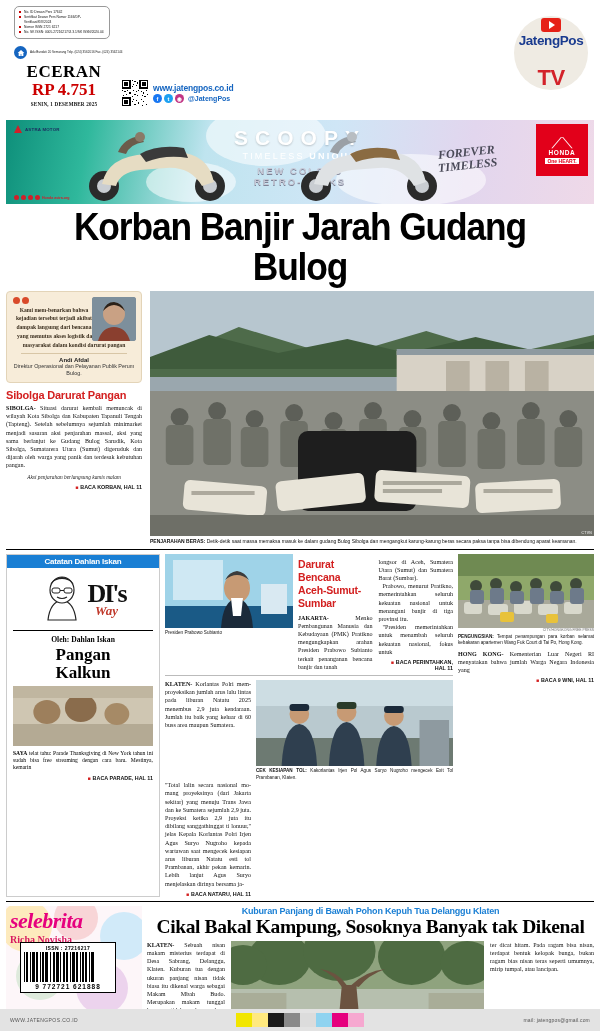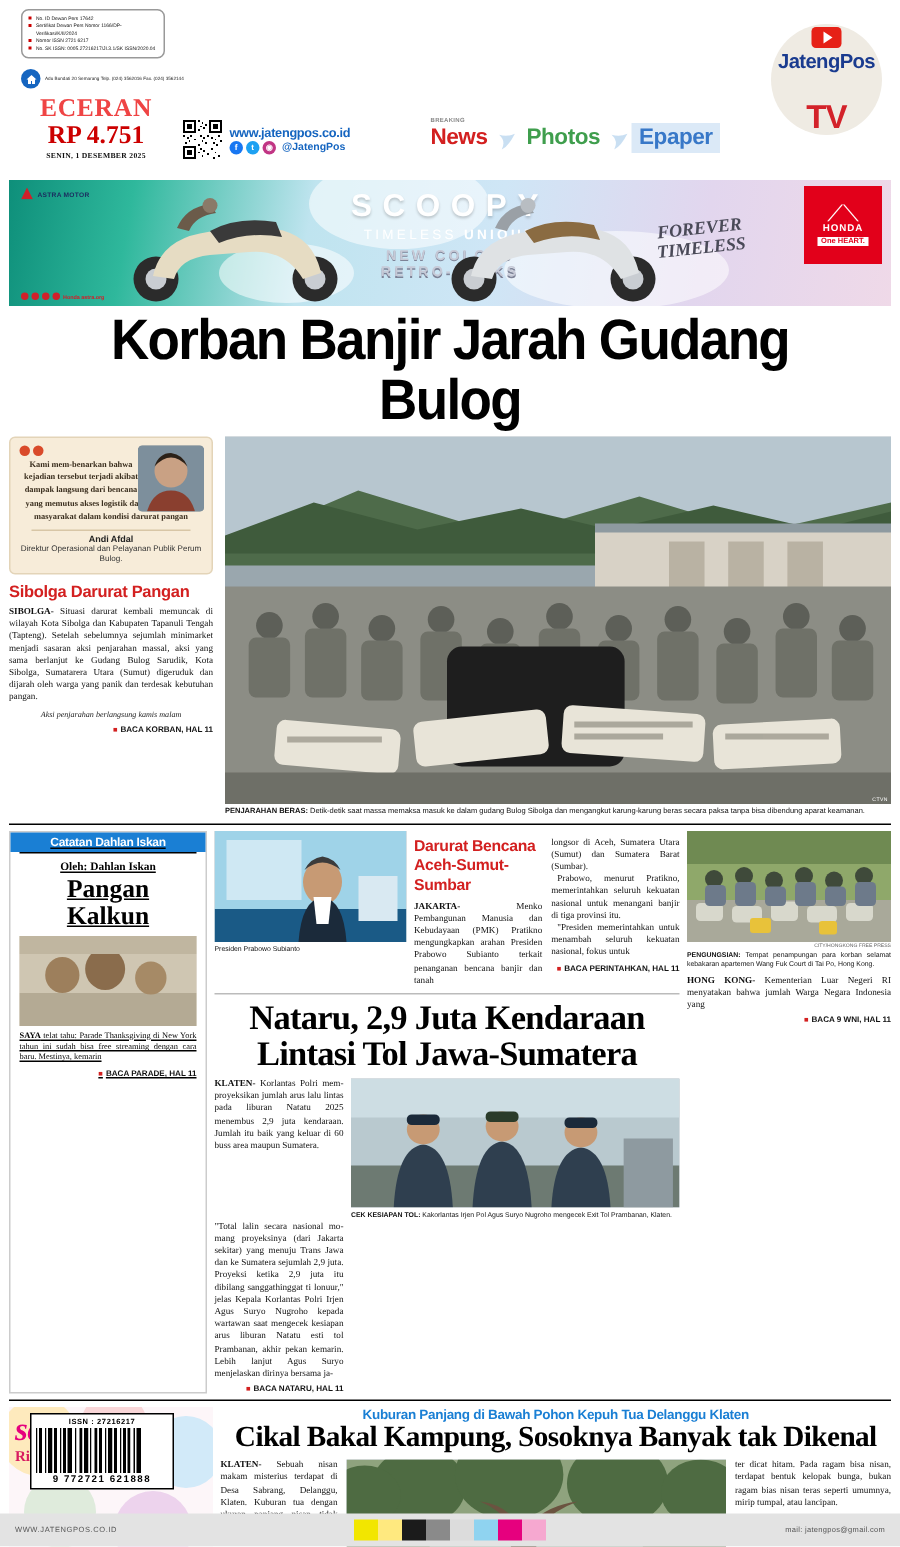--- a/index.html
+++ b/index.html
@@ -26,21 +26,21 @@
   .addr-row { position: absolute; left: 14px; top: 46px; display: flex; align-items: center; gap: 3px; }
   .addr-ico {
     width: 13px; height: 13px; border-radius: 50%;
     background: #1565c0; display: flex; align-items: center; justify-content: center;
   }
   .addr-ico svg { width: 8px; height: 8px; }
   .addr-text { font-size: 3.1px; line-height: 1.45; color: #222; }
   .eceran {
     position: absolute; left: 14px; top: 62px; width: 100px; text-align: center;
   }
-  .eceran .lbl { font-family: "Liberation Serif", serif; font-weight: bold; font-size: 17px; letter-spacing: .5px; color: #ef4444; }
+  .eceran .lbl { font-family: "Liberation Serif", serif; font-weight: bold; font-size: 17px; letter-spacing: .5px; color: #000000; }
   .eceran .price { font-family: "Liberation Serif", serif; font-weight: bold; font-size: 17px; color: #c00; margin-top: -2px; }
   .eceran .date { font-family: "Liberation Serif", serif; font-weight: bold; font-size: 5.1px; letter-spacing: .2px; color: #111; margin-top: 1px; }
 
   .brand-title {
     position: absolute; left: 120px; top: 8px; width: 330px;
     font-family: "Liberation Serif", serif; font-weight: bold;
     font-size: 56px; line-height: 62px; letter-spacing: -1px; color: #000;
     text-align: center;
   }
   .web-row { position: absolute; left: 122px; top: 80px; display: flex; align-items: center; gap: 5px; }
@@ -178,21 +178,21 @@
     font-size: 5px; line-height: 6.6px; color: #111; margin-top: 2px; text-align: justify;
   }
   .cap b { font-weight: bold; }
   .cap-credit { font-size: 3.4px; color: #666; text-align: right; }
 
   .rule { height: 1px; background: #000; margin: 4px 0; }
   .rule.thin { background: #bbb; }
 
   
   .zone2 { display: flex; gap: 5px; margin: 4px 6px 0 6px; }
-  .di-box { width: 132px; flex: none; border: 1px solid #ccc; text-decoration: underline; }
+  .di-box { width: 154px; flex: none; border: 1px solid #ccc; }
   .di-head {
     background: #1a7fd4; color: #fff; text-align: center;
     font-size: 8px; font-weight: bold; padding: 2px 0; letter-spacing: -.2px;
   }
   .di-logo { height: 62px; display: flex; align-items: center; justify-content: center; gap: 3px; padding: 3px; }
   .di-face { width: 44px; height: 50px; }
   .di-word { font-family: "Liberation Serif", serif; font-weight: bold; font-size: 26px; letter-spacing: -2px; color: #111; }
   .di-way { font-family: "Liberation Serif", serif; font-style: italic; font-weight: bold; font-size: 13px; color: #c0392b; margin-top: -6px; }
   .di-sep { height: 1px; background: #000; margin: 0 6px; }
   .di-by { text-align: center; font-family: "Liberation Serif", serif; font-weight: bold; font-size: 7.6px; margin: 4px 0 2px; }
@@ -343,38 +343,20 @@
         <div class="web-url">www.jatengpos.co.id</div>
         <div class="soc-row">
           <span class="soc fb">f</span>
           <span class="soc tw">t</span>
           <span class="soc ig">◉</span>
           <span class="soc-handle">@JatengPos</span>
         </div>
       </div>
     </div>
 
-    <div class="navwrap">
-      <div class="navitem nav-news">
-        <span class="tag">BREAKING</span>
-        <span class="nm">News</span>
-      </div>
-      <svg class="swoosh" viewBox="0 0 20 24">
-          <path d="M1 3 Q10 6 19 2 Q12 16 4 20 Q9 10 1 3Z" fill="#9ec5e8"></path>
-        </svg>
-      <div class="navitem nav-photos">
-        <span class="nm">Photos</span>
-      </div>
-      <svg class="swoosh" viewBox="0 0 20 24">
-          <path d="M1 3 Q10 6 19 2 Q12 16 4 20 Q9 10 1 3Z" fill="#9ec5e8"></path>
-        </svg>
-      <div class="navitem nav-epaper hl">
-        <span class="nm">Epaper</span>
-      </div>
-    </div>
 
     <div class="tvlogo">
       <span class="tv-yt"></span>
       <span class="tv-n1">JatengPos</span>
       <span class="tv-n2">TV</span>
     </div>
   </div>
 
   <div class="ad">
     <div class="cloud" style="width:120px;height:60px;left:200px;top:-14px;"></div>
@@ -531,20 +513,35 @@
       </div>
     </div>
   </div>
 
   <div class="rule" style="margin:4px 6px;"></div>
 
   <div class="zone2">
 
     <div class="di-box">
       <div class="di-head">Catatan Dahlan Iskan</div>
+      <div class="di-logo">
+        <svg class="di-face" viewBox="0 0 44 50">
+          <path d="M8 46 Q10 28 22 26 Q34 28 36 46Z" fill="#fff" stroke="#222" stroke-width="1.2"></path>
+          <ellipse cx="22" cy="16" rx="12" ry="13" fill="#fff" stroke="#222" stroke-width="1.2"></ellipse>
+          <path d="M10 10 Q22 0 34 10 Q30 4 22 3 Q14 4 10 10Z" fill="#222"></path>
+          <rect x="12" y="14" width="8" height="5" rx="2" fill="none" stroke="#222" stroke-width="1"></rect>
+          <rect x="24" y="14" width="8" height="5" rx="2" fill="none" stroke="#222" stroke-width="1"></rect>
+          <path d="M20 16.5 L24 16.5" stroke="#222" stroke-width="1"></path>
+          <path d="M17 23 Q22 26 27 23" stroke="#222" stroke-width="1.2" fill="none"></path>
+        </svg>
+        <div style="text-align:center;">
+          <div class="di-word">DI's</div>
+          <div class="di-way">Way</div>
+        </div>
+      </div>
       <div class="di-sep"></div>
       <div class="di-by">Oleh: Dahlan Iskan</div>
       <div class="di-title">Pangan</div>
       <div class="di-title">Kalkun</div>
       <div class="di-img">
         <svg viewBox="0 0 124 60" width="100%" height="100%" preserveAspectRatio="none">
           <rect width="124" height="60" fill="#cfc6b2"></rect>
           <rect y="38" width="124" height="22" fill="#b4aa94"></rect>
           <circle cx="30" cy="26" r="12" fill="#9d7f5c"></circle>
             <circle cx="60" cy="22" r="14" fill="#8a6c4c"></circle>
@@ -592,21 +589,20 @@
               <div class="body-serif" style="text-indent:4px;">"Presiden memerintahkan untuk menambah seluruh kekuatan nasional, fokus untuk</div>
               <div class="baca">BACA PERINTAHKAN, HAL 11</div>
             </div>
           </div>
         </div>
       </div>
 
       <div class="rule thin"></div>
 
       <div>
-        <div class="t-nataru">Nataru, 2,9 Juta Kendaraan Lintasi Tol Jawa-Sumatera</div>
         <div style="display:flex;gap:5px;margin-top:4px;">
           <div style="width:86px;flex:none;" class="body-serif">
             <span class="lead">KLATEN-</span><span> Korlantas Polri mem-proyeksikan jumlah arus lalu lintas pada liburan Natatu 2025 menembus 2,9 juta kendaraan. Jumlah itu baik yang keluar di 60 buss area maupun Sumatera.</span>
           </div>
           <div style="flex:1;">
             <div class="photo" style="height:86px;">
               <svg viewBox="0 0 200 86" width="100%" height="100%" preserveAspectRatio="none">
                 <rect width="200" height="86" fill="#b9c9cf"></rect>
                 <rect y="58" width="200" height="28" fill="#6d7a72"></rect>
                 <rect y="0" width="200" height="26" fill="#cddde3"></rect>

